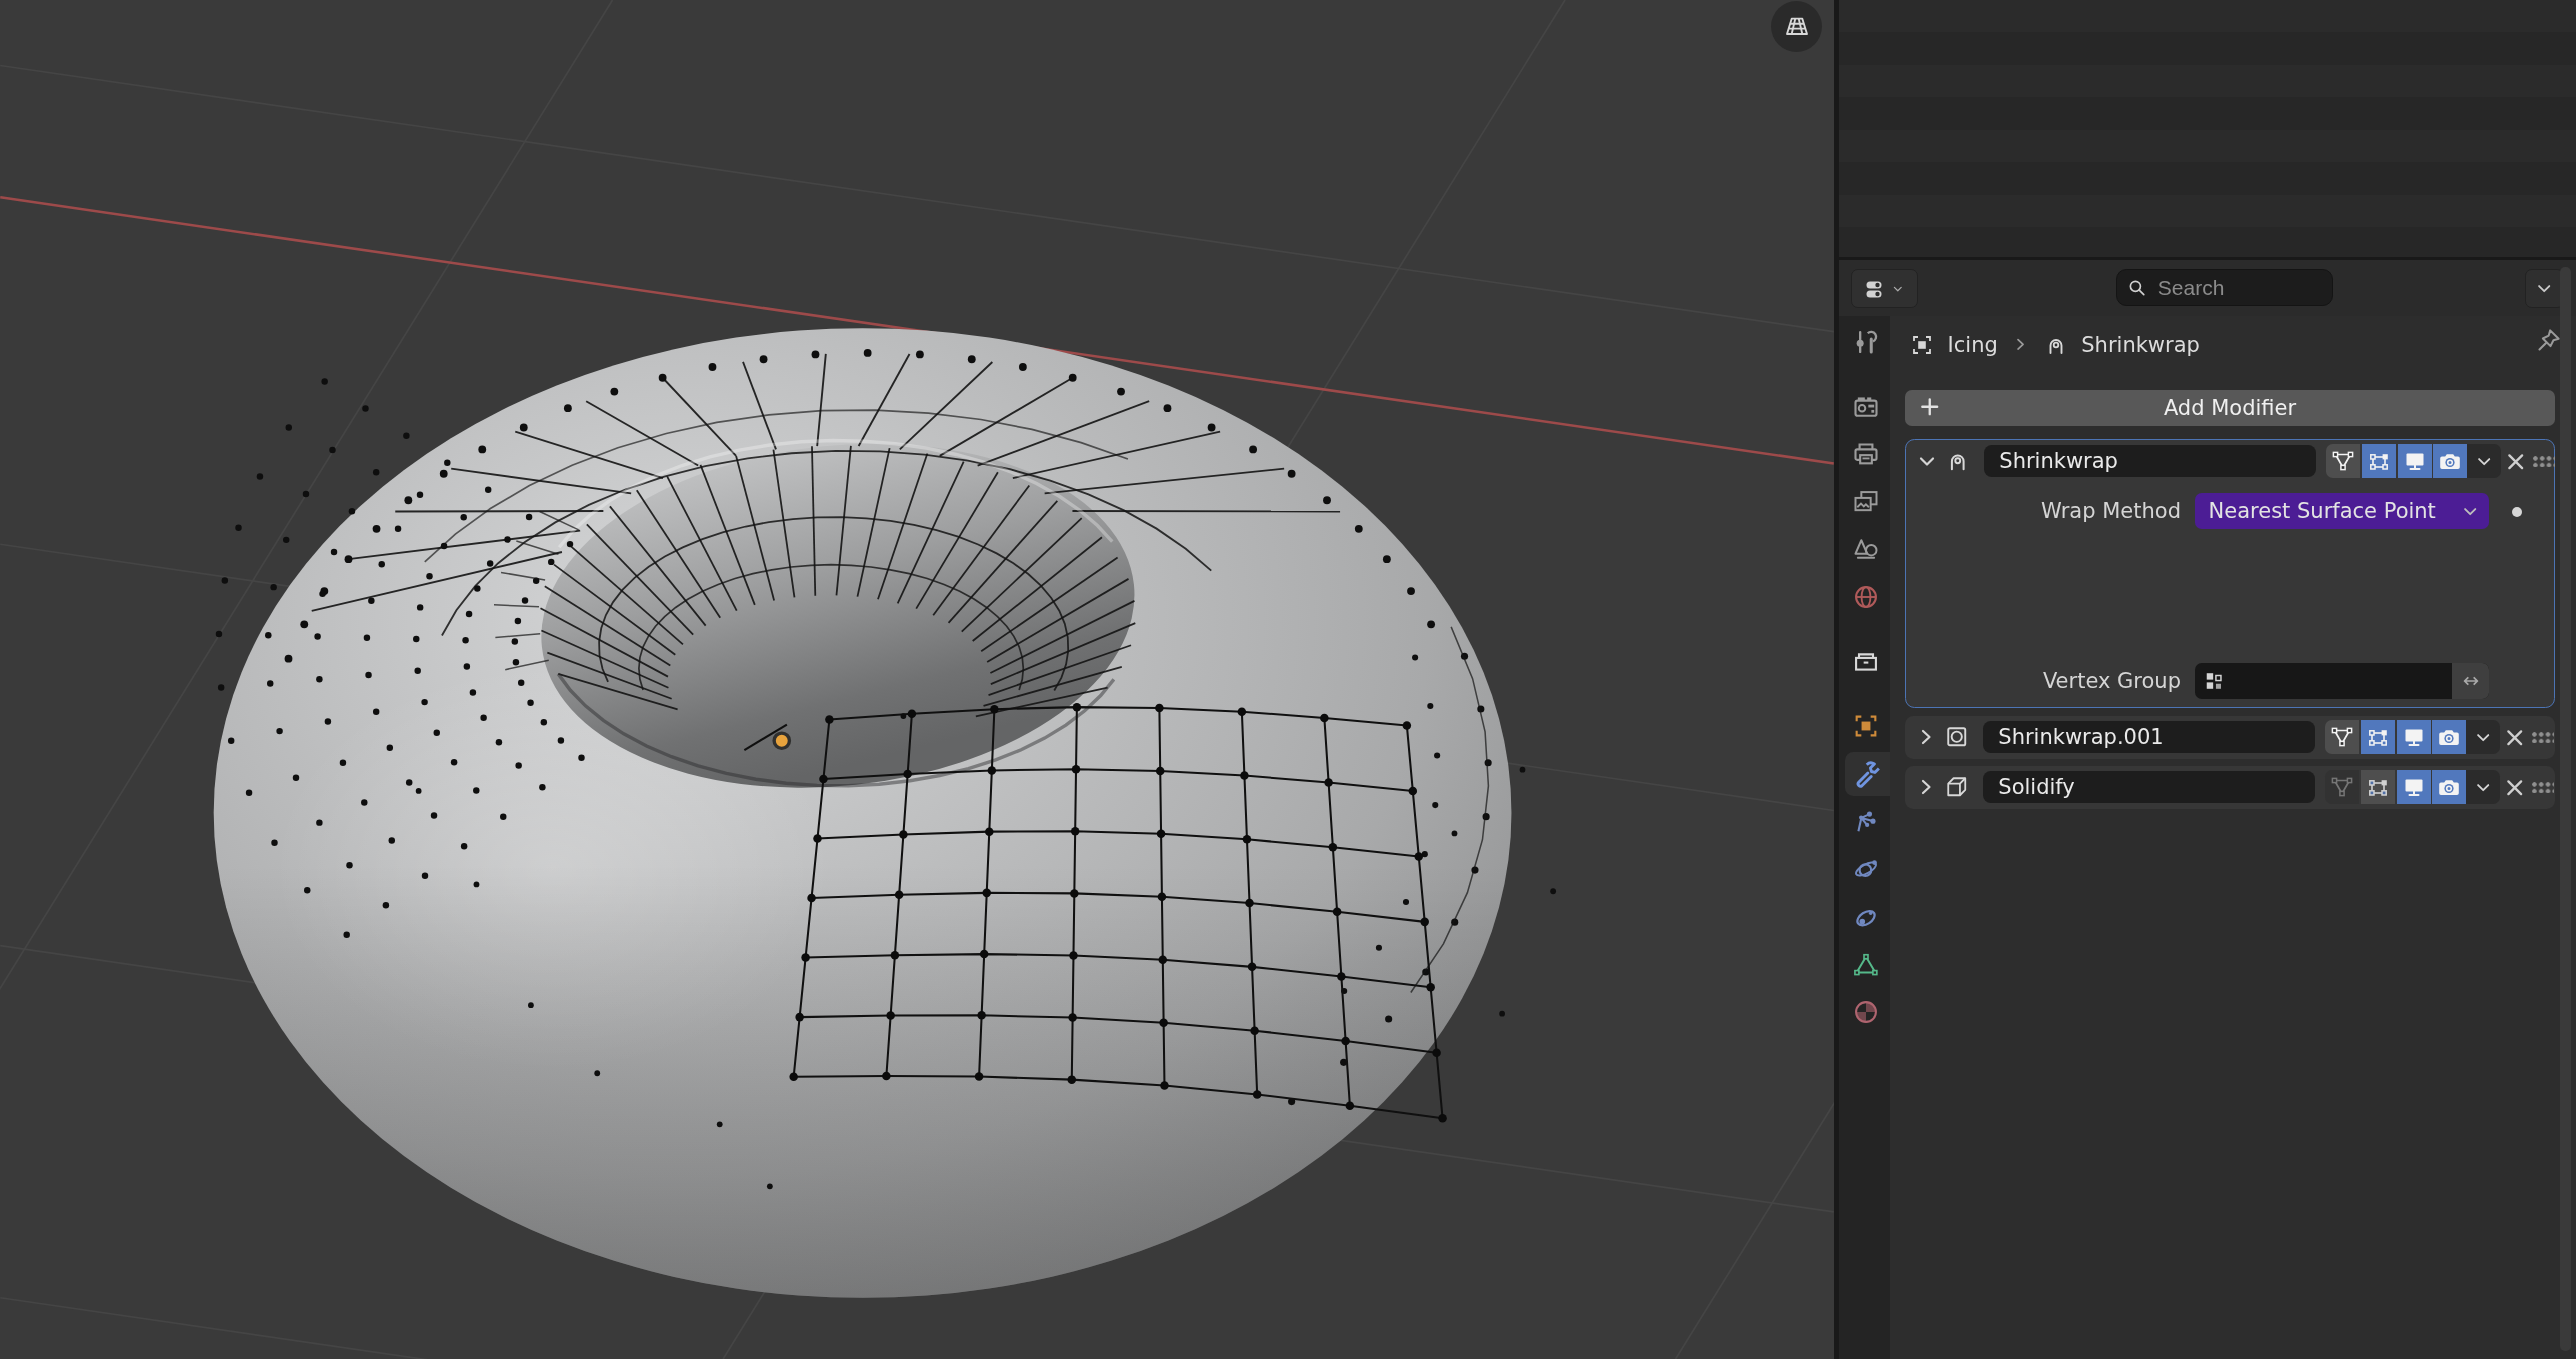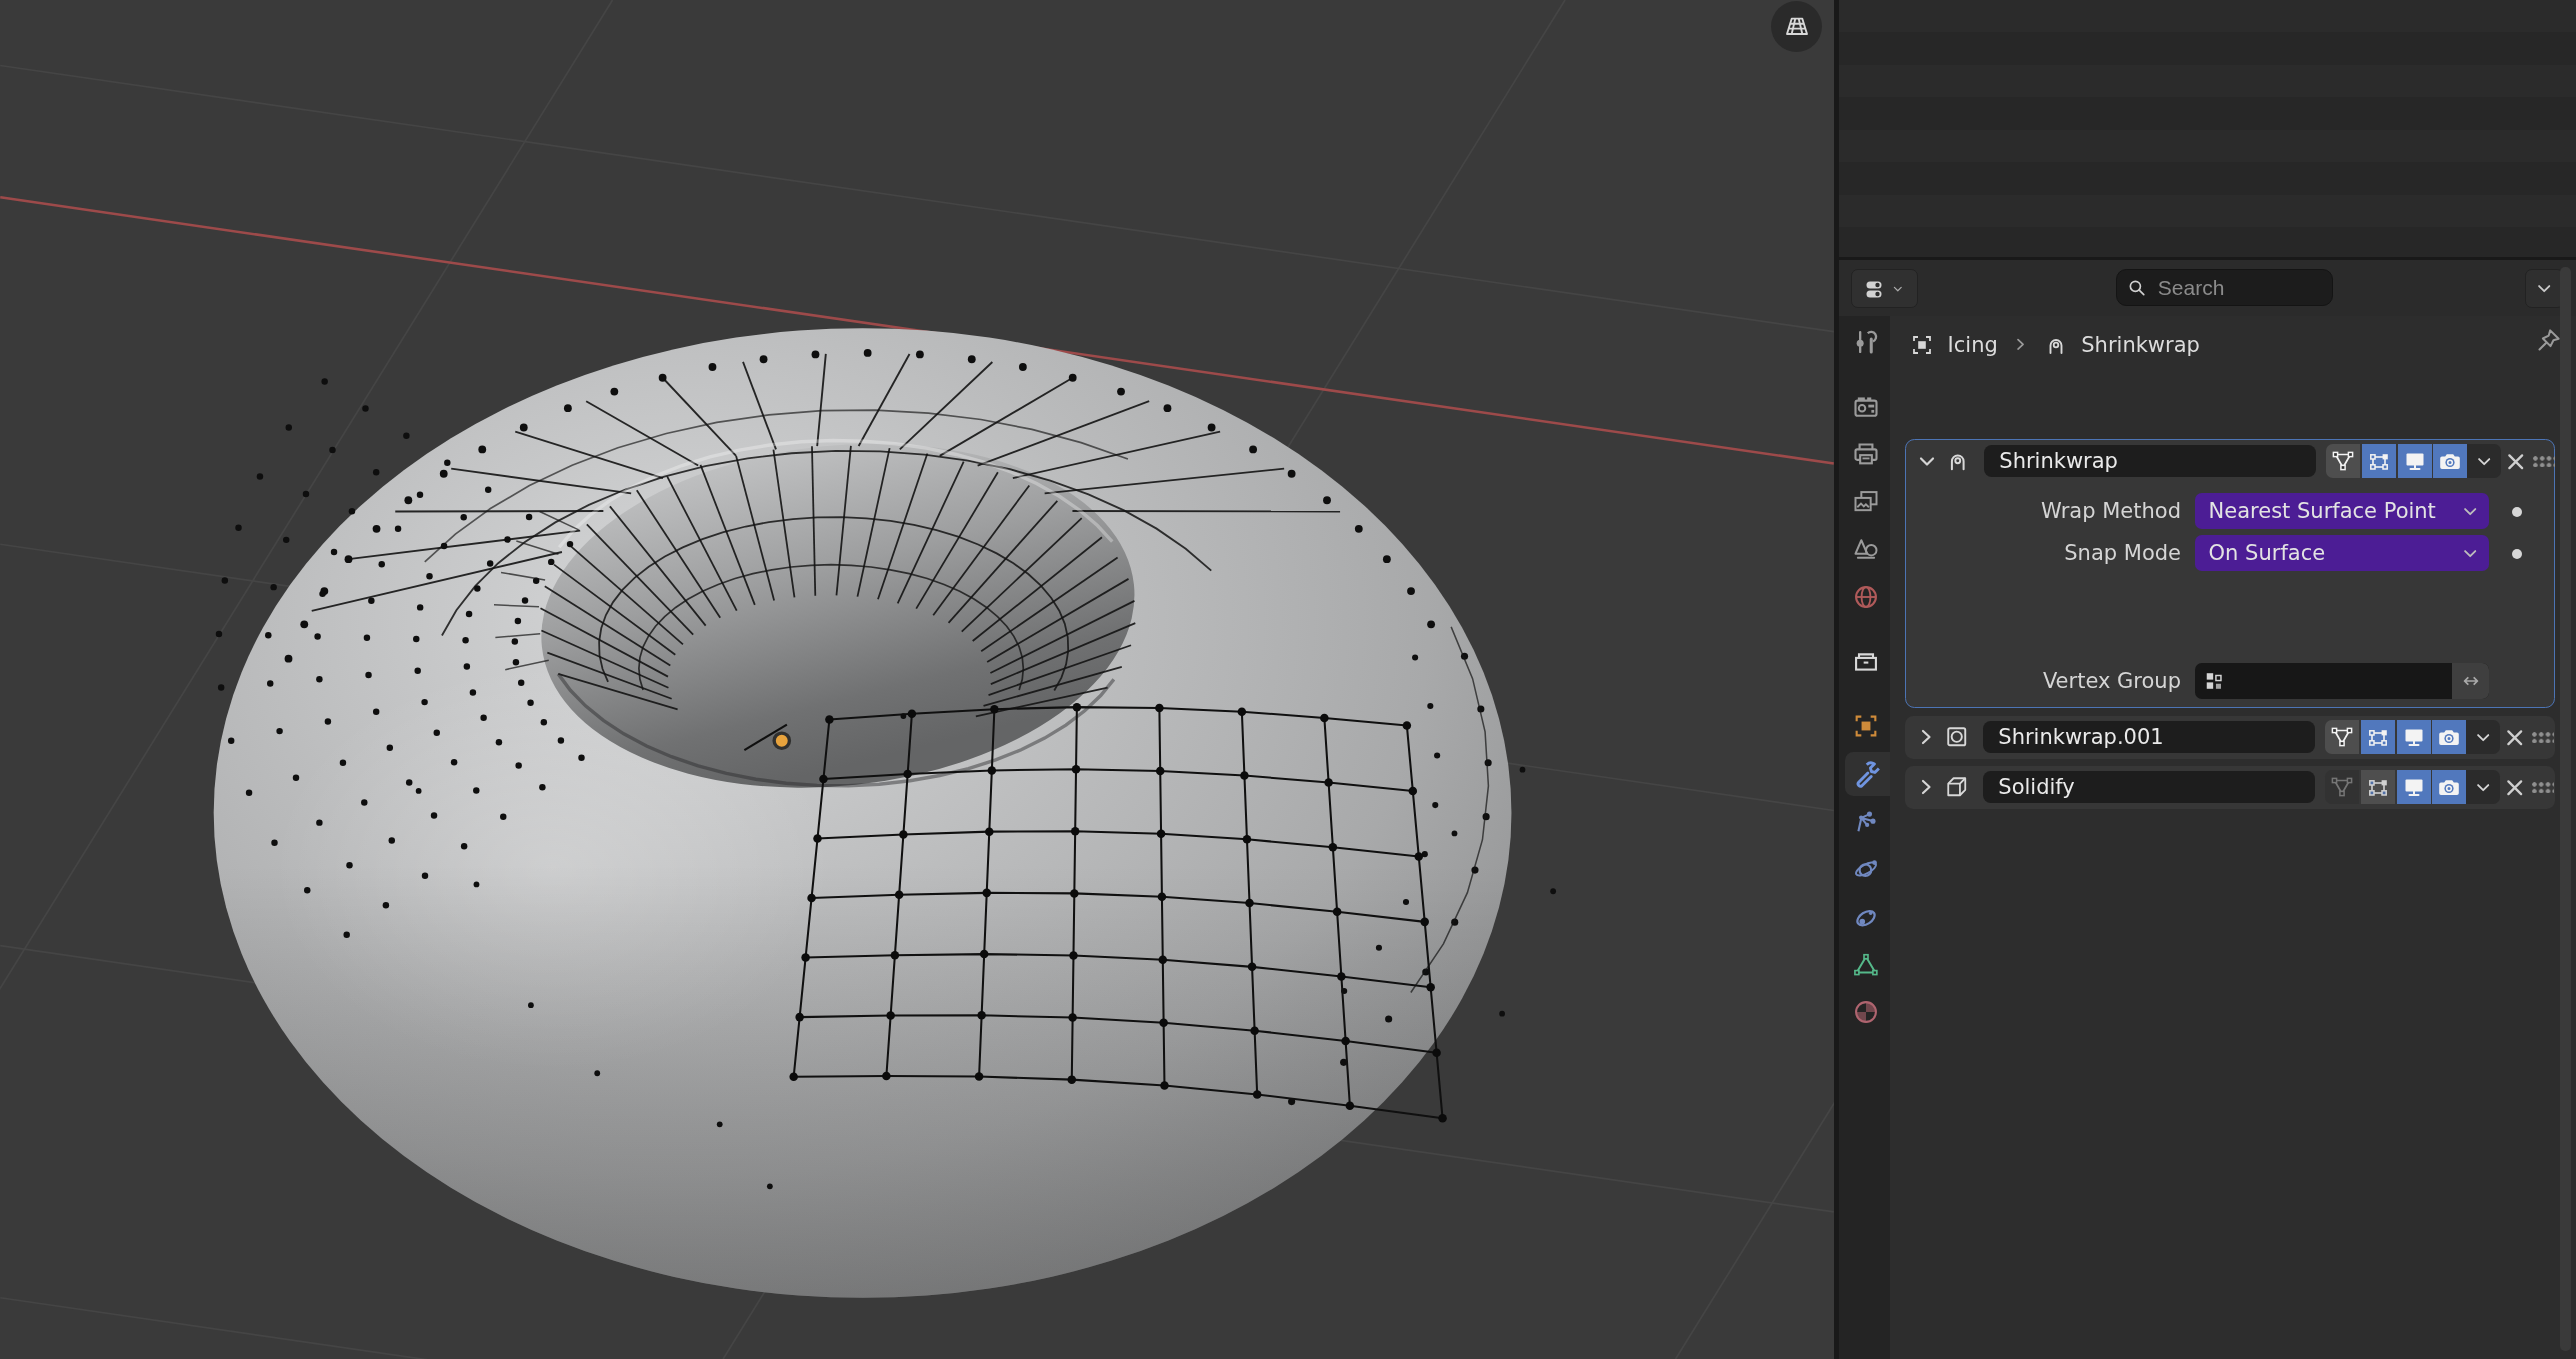--- a/index.html
+++ b/index.html
@@ -679,20 +679,28 @@
           <use href="#i-shrinkwrap"></use>
         </svg>
       <span class="crumbtext">Shrinkwrap</span>
     </div>
     <div class="pin abs">
       <svg width="27" height="27" viewBox="0 0 24 24">
           <use href="#i-pin"></use>
         </svg>
     </div>
 
+    <div class="addmod abs">
+      <span class="plus">
+          <svg width="25.5" height="25.5" viewBox="0 0 24 24">
+            <use href="#i-plus"></use>
+          </svg>
+        </span>
+      <span>Add Modifier</span>
+    </div>
 
     <div id="panel-shrinkwrap" class="panel abs">
       <div class="phead">
         <div class="p-chev">
             <svg width="24" height="24" viewBox="0 0 24 24">
               <use href="#i-chevdown"></use>
             </svg>
           </div>
         <div class="p-icon">
             <svg width="25.5" height="25.5" viewBox="0 0 24 24">
@@ -739,32 +747,20 @@
           <span>Nearest Surface Point</span>
           <span class="dd-chev">
               <svg width="20.4" height="20.4" viewBox="0 0 24 24">
                 <use href="#i-chevdown"></use>
               </svg>
             </span>
         </div>
         <div class="dec"></div>
       </div>
 
-      <div class="mrow" style="top:95px">
-        <span class="mlabel">Snap Mode</span>
-        <div class="mfield dropdown">
-          <span>On Surface</span>
-          <span class="dd-chev">
-              <svg width="20.4" height="20.4" viewBox="0 0 24 24">
-                <use href="#i-chevdown"></use>
-              </svg>
-            </span>
-        </div>
-        <div class="dec"></div>
-      </div>
 
 
 
       <div class="mrow" style="top:223px">
         <span class="mlabel">Vertex Group</span>
         <div class="mfield vgfield">
           <svg width="22" height="22" viewBox="0 0 24 24" color="#d5d5d5">
               <use href="#i-vgroup"></use>
             </svg>
           <span></span>

